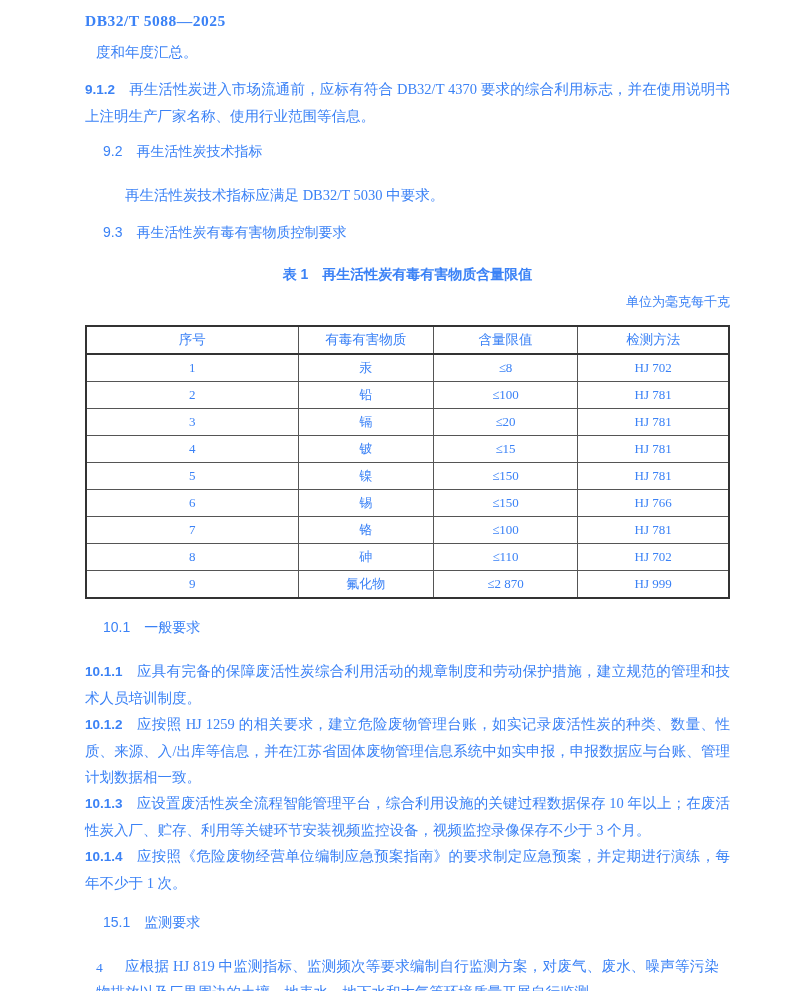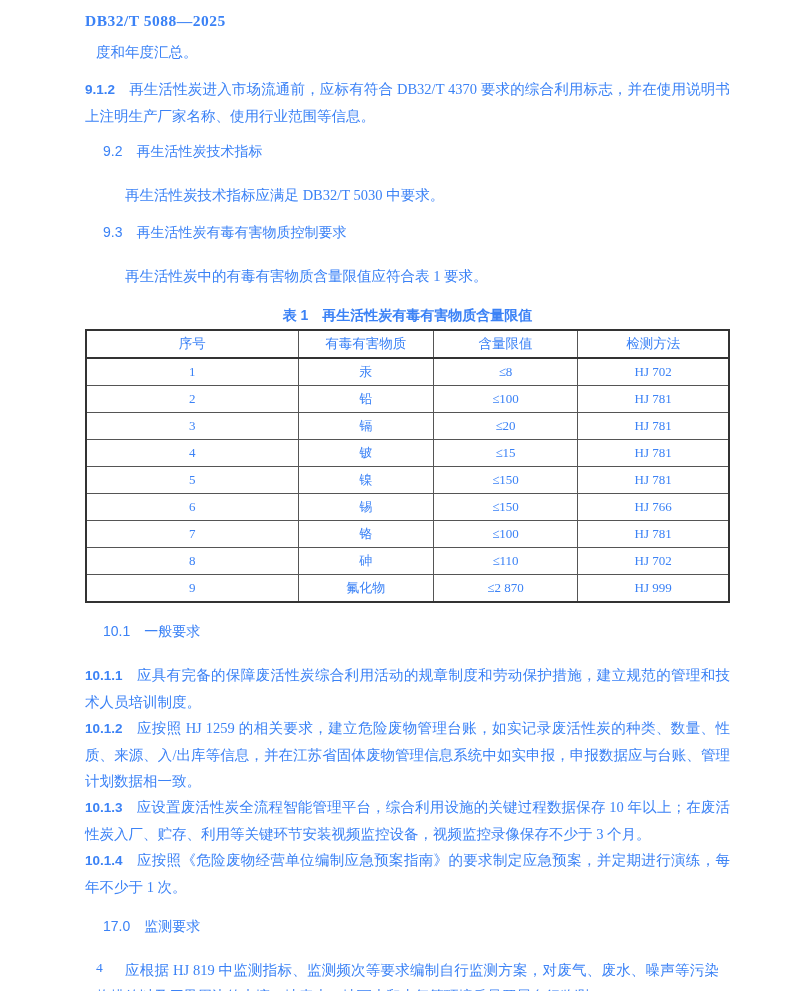--- a/index.html
+++ b/index.html
@@ -57,21 +57,21 @@
     line-height: 22px;
   }
   .cap-label { margin-right: 14px; }
   .unit-note {
     margin-top: 7px;
     text-align: right;
     font-size: 13px;
     line-height: 20px;
   }
   table.limits {
-    margin-top: 3px;
+    margin-top: 13px;
     width: 100%;
     border-collapse: collapse;
     font-size: 13px;
     table-layout: fixed;
   }
   table.limits th, table.limits td {
     border: 1px solid #555;
     text-align: center;
     vertical-align: middle;
     padding: 0;
@@ -119,26 +119,26 @@
   <h3 class="heading heading-9-2">
     <span class="h-num">9.2</span><span>再生活性炭技术指标</span>
   </h3>
 
   <p class="body-indent">再生活性炭技术指标应满足 DB32/T 5030 中要求。</p>
 
   <h3 class="heading heading-9-3">
     <span class="h-num">9.3</span><span>再生活性炭有毒有害物质控制要求</span>
   </h3>
 
-  <p class="body-indent">再生活性炭中的有毒有害物质含量限值应符合表 1 要求。</p>
 
   <div class="table-caption">
     <span class="cap-label">表 1</span><span>再生活性炭有毒有害物质含量限值</span>
   </div>
 
+  <div class="unit-note">单位为毫克每千克</div>
 
   <table class="limits">
     <colgroup>
       <col class="c1">
         <col class="c2">
         <col class="c3">
         <col class="c4">
     </colgroup>
     <thead>
       <tr id="t1-head">
@@ -221,20 +221,20 @@
 
   <p class="clause">
     <span class="clause-num">10.1.3</span><span>应设置废活性炭全流程智能管理平台，综合利用设施的关键过程数据保存 10 年以上；在废活性炭入厂、贮存、利用等关键环节安装视频监控设备，视频监控录像保存不少于 3 个月。</span>
   </p>
 
   <p class="clause">
     <span class="clause-num">10.1.4</span><span>应按照《危险废物经营单位编制应急预案指南》的要求制定应急预案，并定期进行演练，每年不少于 1 次。</span>
   </p>
 
   <h3 class="heading heading-10-2">
-    <span class="h-num">17.0</span><span>监测要求</span>
+    <span class="h-num">15.1</span><span>监测要求</span>
   </h3>
 
   <p class="body-indent para-10-2">应根据 HJ 819 中监测指标、监测频次等要求编制自行监测方案，对废气、废水、噪声等污染物排放以及厂界周边的土壤、地表水、地下水和大气等环境质量开展自行监测。</p>
 
   <div class="page-number">4</div>
 
 </div>
 
 </body></html>

